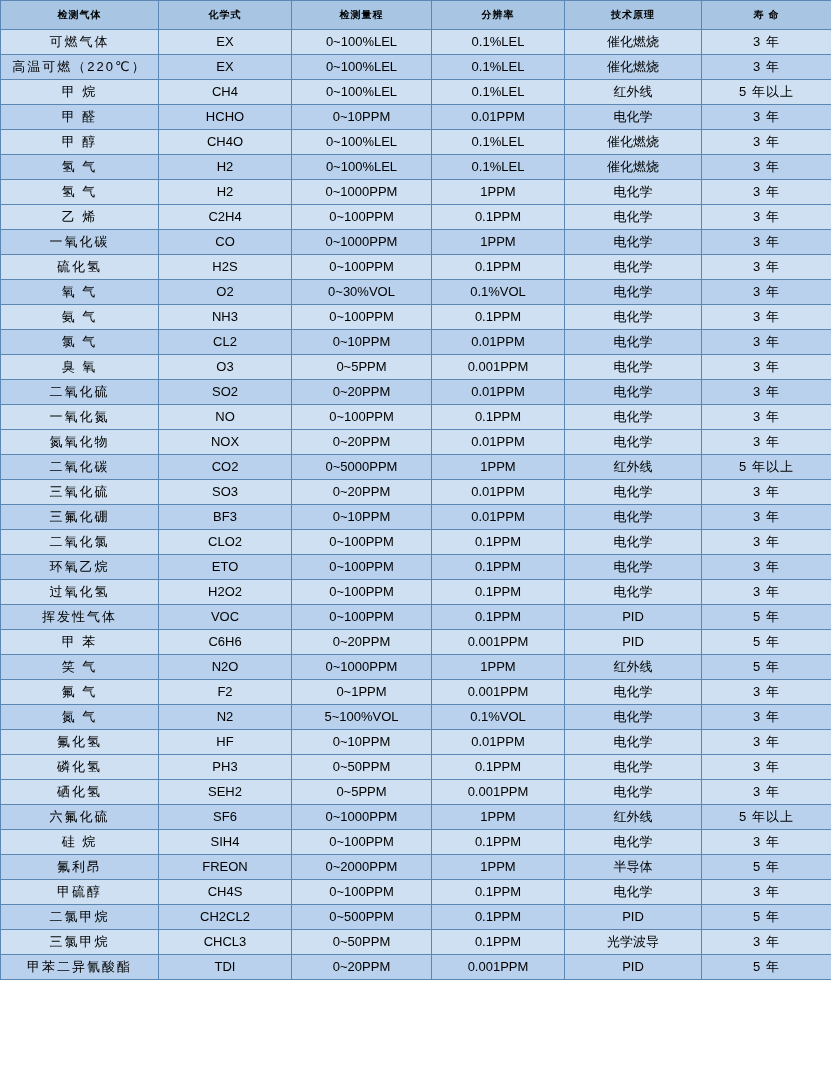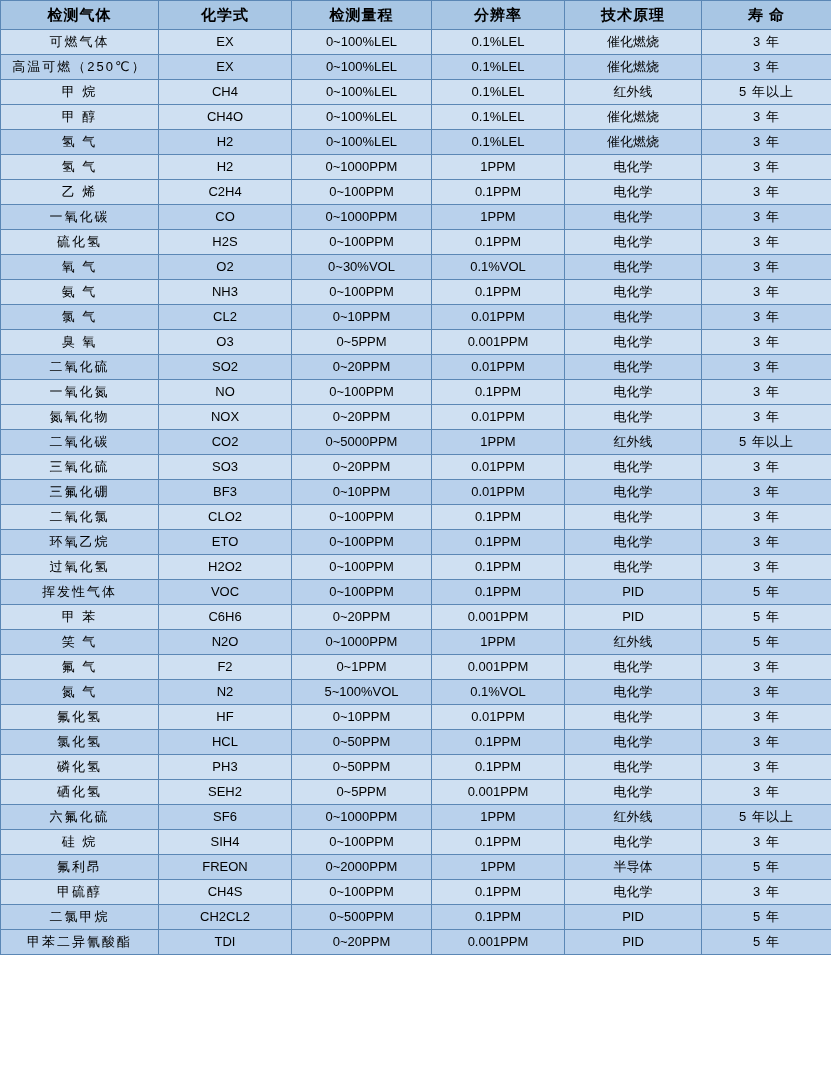--- a/index.html
+++ b/index.html
@@ -31,21 +31,21 @@
     height: 22px;
     line-height: 20px;
     font-size: 13px;
     color: #000000;
     white-space: nowrap;
     overflow: hidden;
   }
   #gas-table thead th {
     background: #a8c6e4;
     font-weight: bold;
-    font-size: 15px;
+    font-size: 10px;
     height: 26px;
     letter-spacing: 1px;
   }
   #gas-table tbody tr.odd td {
     background: #cfe0f2;
   }
   #gas-table tbody tr.even td {
     background: #b9d1ec;
   }
   #gas-table tbody td.name {
@@ -81,34 +81,42 @@
   <tbody id="table-body">
       <tr class="odd">
         <td class="name">可燃气体</td>
         <td>EX</td>
         <td>0~100%LEL</td>
         <td>0.1%LEL</td>
         <td>催化燃烧</td>
         <td class="lifetime">3 年</td>
       </tr>
       <tr class="even">
-        <td class="name">高温可燃（250℃）</td>
+        <td class="name">高温可燃（220℃）</td>
         <td>EX</td>
         <td>0~100%LEL</td>
         <td>0.1%LEL</td>
         <td>催化燃烧</td>
         <td class="lifetime">3 年</td>
       </tr>
       <tr class="odd">
         <td class="name">甲 烷</td>
         <td>CH4</td>
         <td>0~100%LEL</td>
         <td>0.1%LEL</td>
         <td>红外线</td>
         <td class="lifetime">5 年以上</td>
+      </tr>
+      <tr class="even">
+        <td class="name">甲 醛</td>
+        <td>HCHO</td>
+        <td>0~10PPM</td>
+        <td>0.01PPM</td>
+        <td>电化学</td>
+        <td class="lifetime">3 年</td>
       </tr>
       <tr class="odd">
         <td class="name">甲 醇</td>
         <td>CH4O</td>
         <td>0~100%LEL</td>
         <td>0.1%LEL</td>
         <td>催化燃烧</td>
         <td class="lifetime">3 年</td>
       </tr>
       <tr class="even">
@@ -296,28 +304,20 @@
         <td class="lifetime">3 年</td>
       </tr>
       <tr class="odd">
         <td class="name">氟化氢</td>
         <td>HF</td>
         <td>0~10PPM</td>
         <td>0.01PPM</td>
         <td>电化学</td>
         <td class="lifetime">3 年</td>
       </tr>
-      <tr class="even">
-        <td class="name">氯化氢</td>
-        <td>HCL</td>
-        <td>0~50PPM</td>
-        <td>0.1PPM</td>
-        <td>电化学</td>
-        <td class="lifetime">3 年</td>
-      </tr>
       <tr class="odd">
         <td class="name">磷化氢</td>
         <td>PH3</td>
         <td>0~50PPM</td>
         <td>0.1PPM</td>
         <td>电化学</td>
         <td class="lifetime">3 年</td>
       </tr>
       <tr class="odd">
         <td class="name">硒化氢</td>
@@ -359,20 +359,28 @@
         <td>电化学</td>
         <td class="lifetime">3 年</td>
       </tr>
       <tr class="even">
         <td class="name">二氯甲烷</td>
         <td>CH2CL2</td>
         <td>0~500PPM</td>
         <td>0.1PPM</td>
         <td>PID</td>
         <td class="lifetime">5 年</td>
+      </tr>
+      <tr class="odd">
+        <td class="name">三氯甲烷</td>
+        <td>CHCL3</td>
+        <td>0~50PPM</td>
+        <td>0.1PPM</td>
+        <td>光学波导</td>
+        <td class="lifetime">3 年</td>
       </tr>
       <tr class="even">
         <td class="name">甲苯二异氰酸酯</td>
         <td>TDI</td>
         <td>0~20PPM</td>
         <td>0.001PPM</td>
         <td>PID</td>
         <td class="lifetime">5 年</td>
       </tr>
     </tbody>

